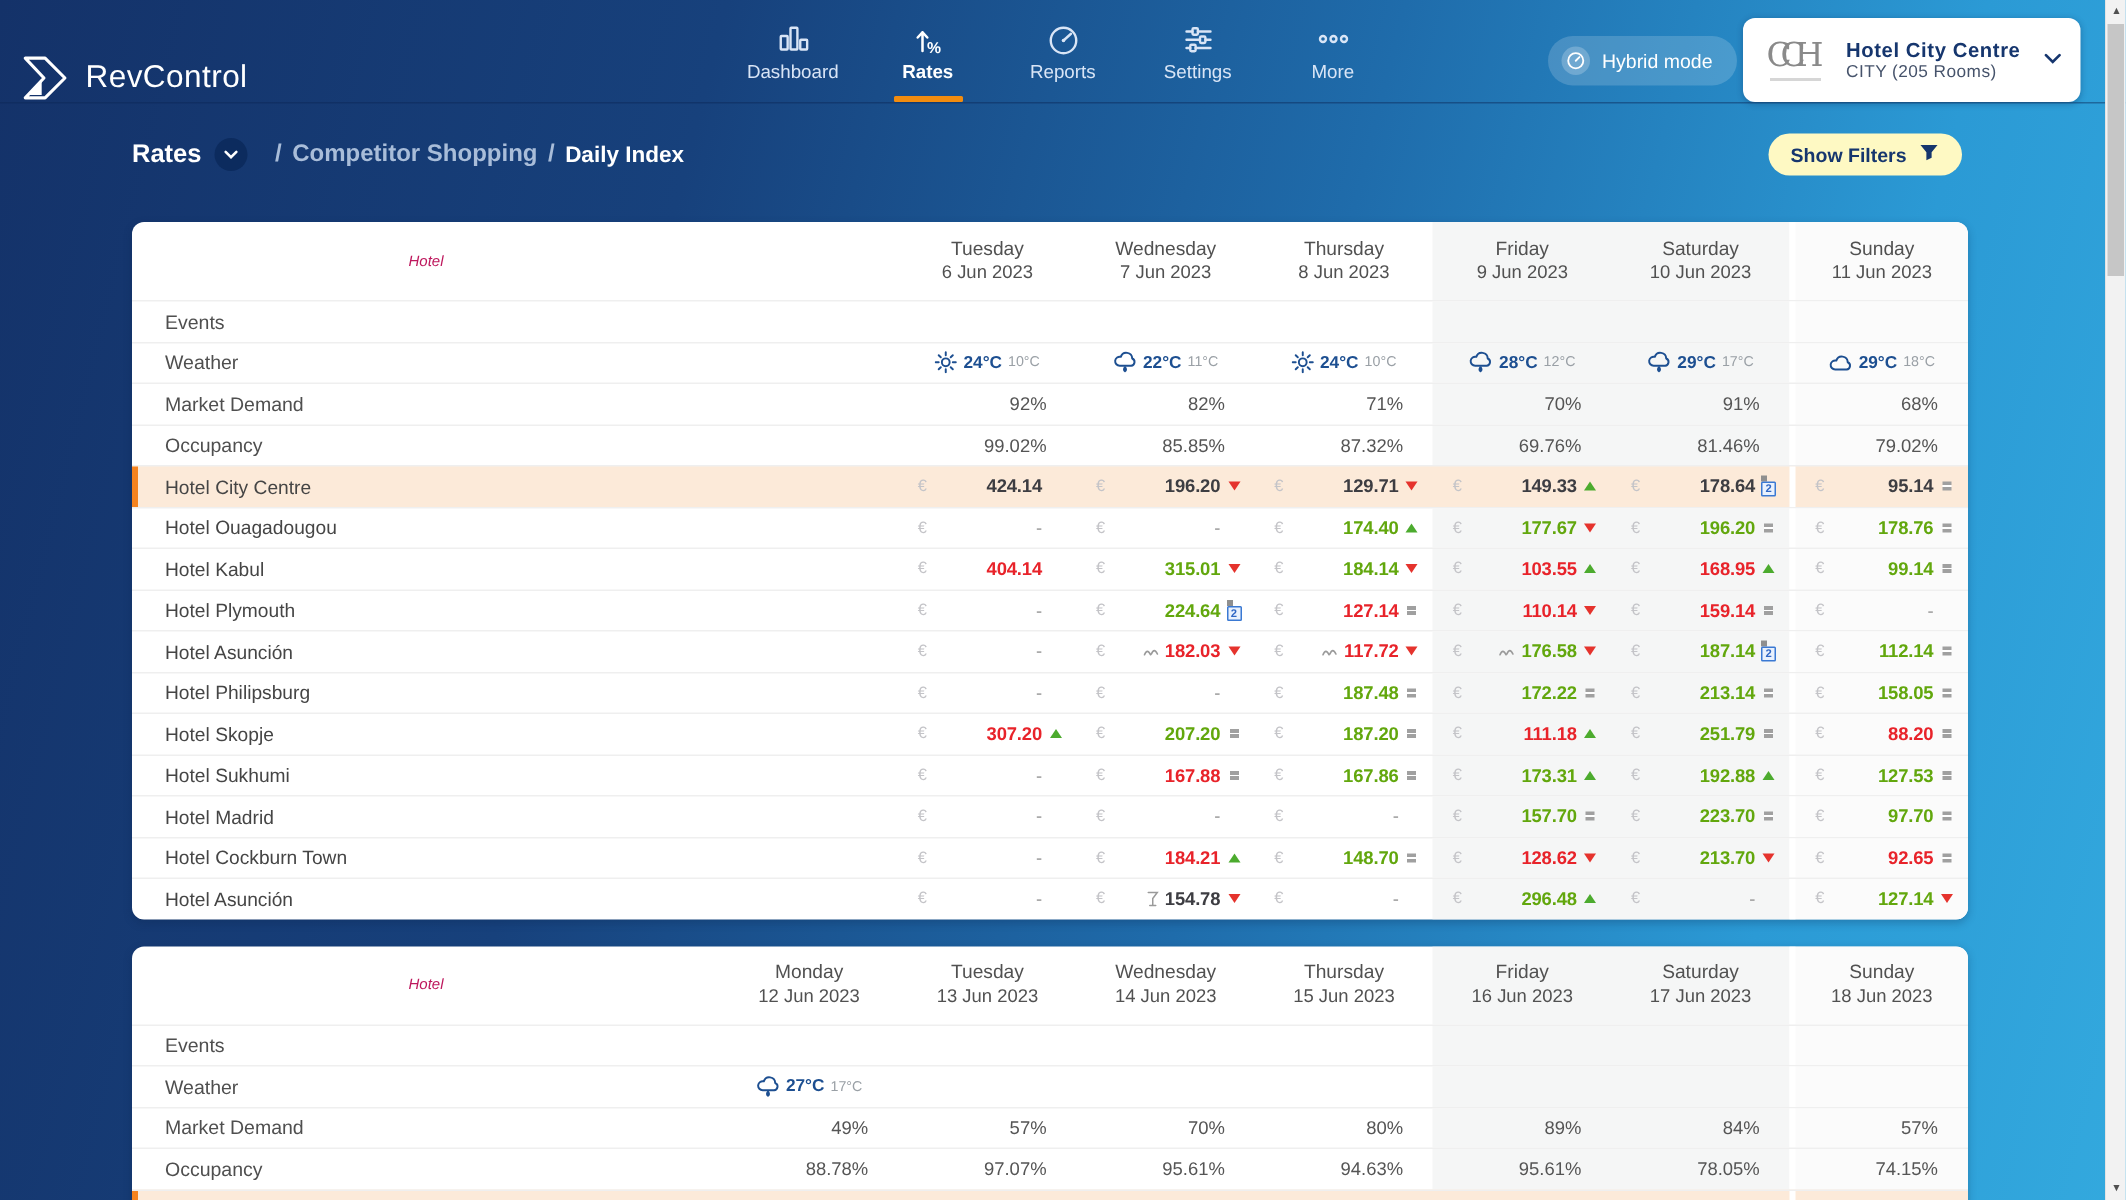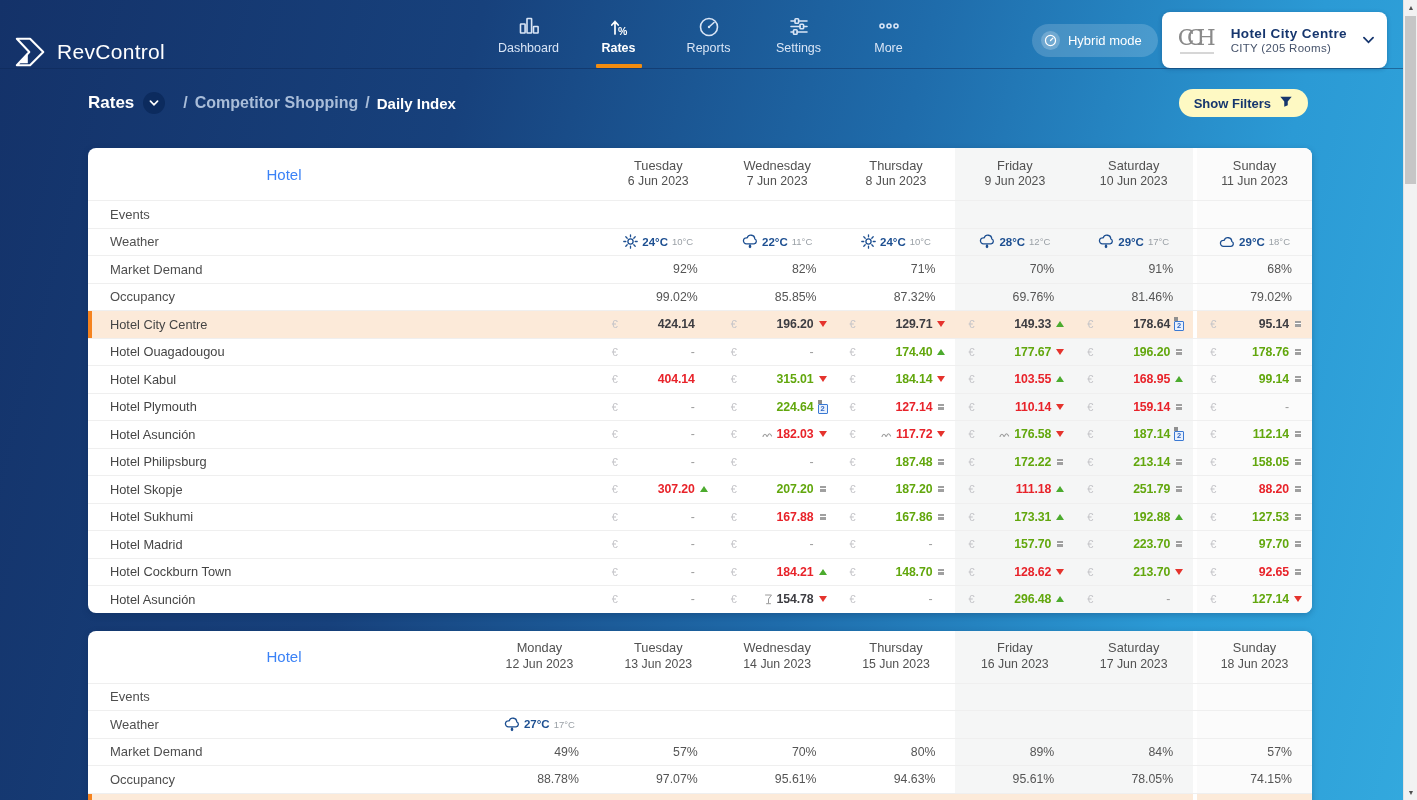--- a/index.html
+++ b/index.html
@@ -54,21 +54,21 @@
 
   
   #tables { margin:16px 0 0 88px; width:1224px; }
   .card { background:#fff; border-radius:8px; overflow:hidden; box-shadow:0 2px 6px rgba(10,35,75,.28); margin-bottom:18px; }
   .row { display:grid; grid-template-columns:392px repeat(7,1fr); height:27.5px; position:relative; }
   .row.header { height:52px; }
   .inforow, .hrow { border-top:1px solid #efefef; }
   .cell { height:100%; display:flex; align-items:center; justify-content:center; }
   .cell.we  { background:var(--weekend_bg,#f5f6f6); }
   .cell.we2 { background:#fbfbfb; border-left:4px solid #fff; }
-  .hhead span { color:#3b82f6; font-size:15px; }
+  .hhead span { color:#be185d; font-size:10px;font-style:italic; }
   .dayhead { flex-direction:column; line-height:1.28; color:#515151; }
   .dname { font-size:12.8px; }
   .ddate { font-size:12.3px; }
   .rlabel, .hname { justify-content:flex-start; padding-left:22px;text-align:right; }
   .rlabel span { color:#4f4f4f; font-size:13px; }
   .hname span { color:#454545; font-size:12.8px; }
 
   .num { justify-content:flex-end; padding-right:20px; }
   .num span { color:#555; font-size:12.3px; }
 

